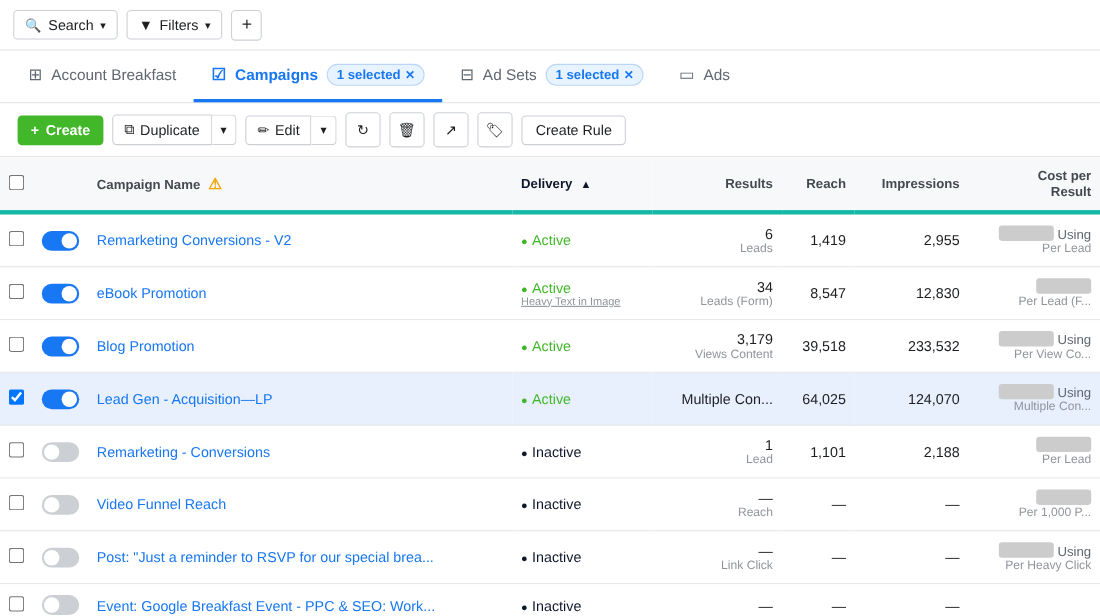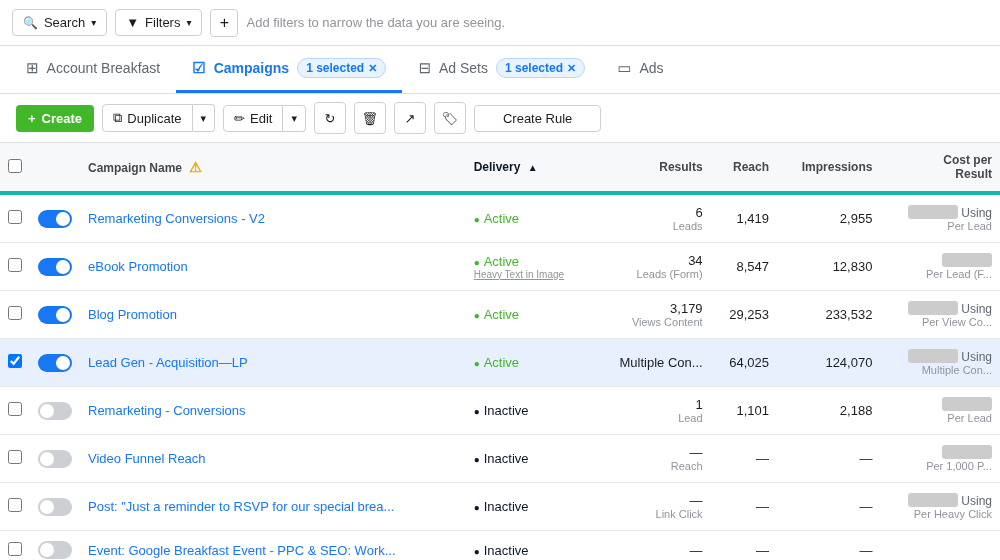--- a/index.html
+++ b/index.html
@@ -106,21 +106,21 @@
     .btn-icon {
       display: flex; align-items: center; justify-content: center;
       background: #fff; color: #1c1e21;
       border: 1px solid #ccd0d5; border-radius: 4px;
       width: 32px; height: 32px; cursor: pointer; font-size: 14px;
     }
     .btn-create-rule {
       display: flex; align-items: center;
       background: #fff; color: #1c1e21;
       border: 1px solid #ccd0d5; border-radius: 4px;
-      padding: 5px 28px; cursor: pointer; font-size: 13px;
+      padding: 5px 12px; cursor: pointer; font-size: 13px;
     }
 
     
     .table-container {
       background: #fff;
       overflow-x: auto;
       flex: 1;
     }
     table {
       width: 100%;
@@ -210,21 +210,20 @@
     <span class="icon">🔍</span>
     <span>Search</span>
     <span style="font-size:10px;">▾</span>
   </button>
   <button class="filters-btn">
     <span>▼</span>
     <span>Filters</span>
     <span style="font-size:10px;">▾</span>
   </button>
   <button class="add-filter-btn">+</button>
-  <span class="filter-hint">Add filters to narrow the data you are seeing.</span>
 </div>
 
 <div class="nav-tabs">
   <div class="nav-tab">
     <span style="font-size:15px;">⊞</span>
     <span>Account Breakfast</span>
   </div>
   <div class="nav-tab active">
     <span style="font-size:15px; color:#1877f2;">☑</span>
     <span>Campaigns</span>
@@ -385,21 +384,21 @@
     <td class="delivery-cell">
       <div class="delivery-label status-active">
         <span class="status-dot">●</span>Active
       </div>
 
     </td>
     <td class="text-right">
       <span class="result-main">3,179</span>
       <span class="result-sub">Views Content</span>
     </td>
-    <td class="text-right">29,253</td>
+    <td class="text-right">39,518</td>
     <td class="text-right">233,532</td>
     <td class="text-right">
       <span class="blurred">&nbsp;&nbsp;&nbsp;&nbsp;&nbsp;&nbsp;</span>
       <span style="font-size:12px;color:#606770;"> Using</span>
       <div class="result-sub">Per View Co...</div>
     </td>
   </tr>
         <tr class="selected-row">
     <td class="checkbox-cell">
       <input type="checkbox" checked="" style="">

